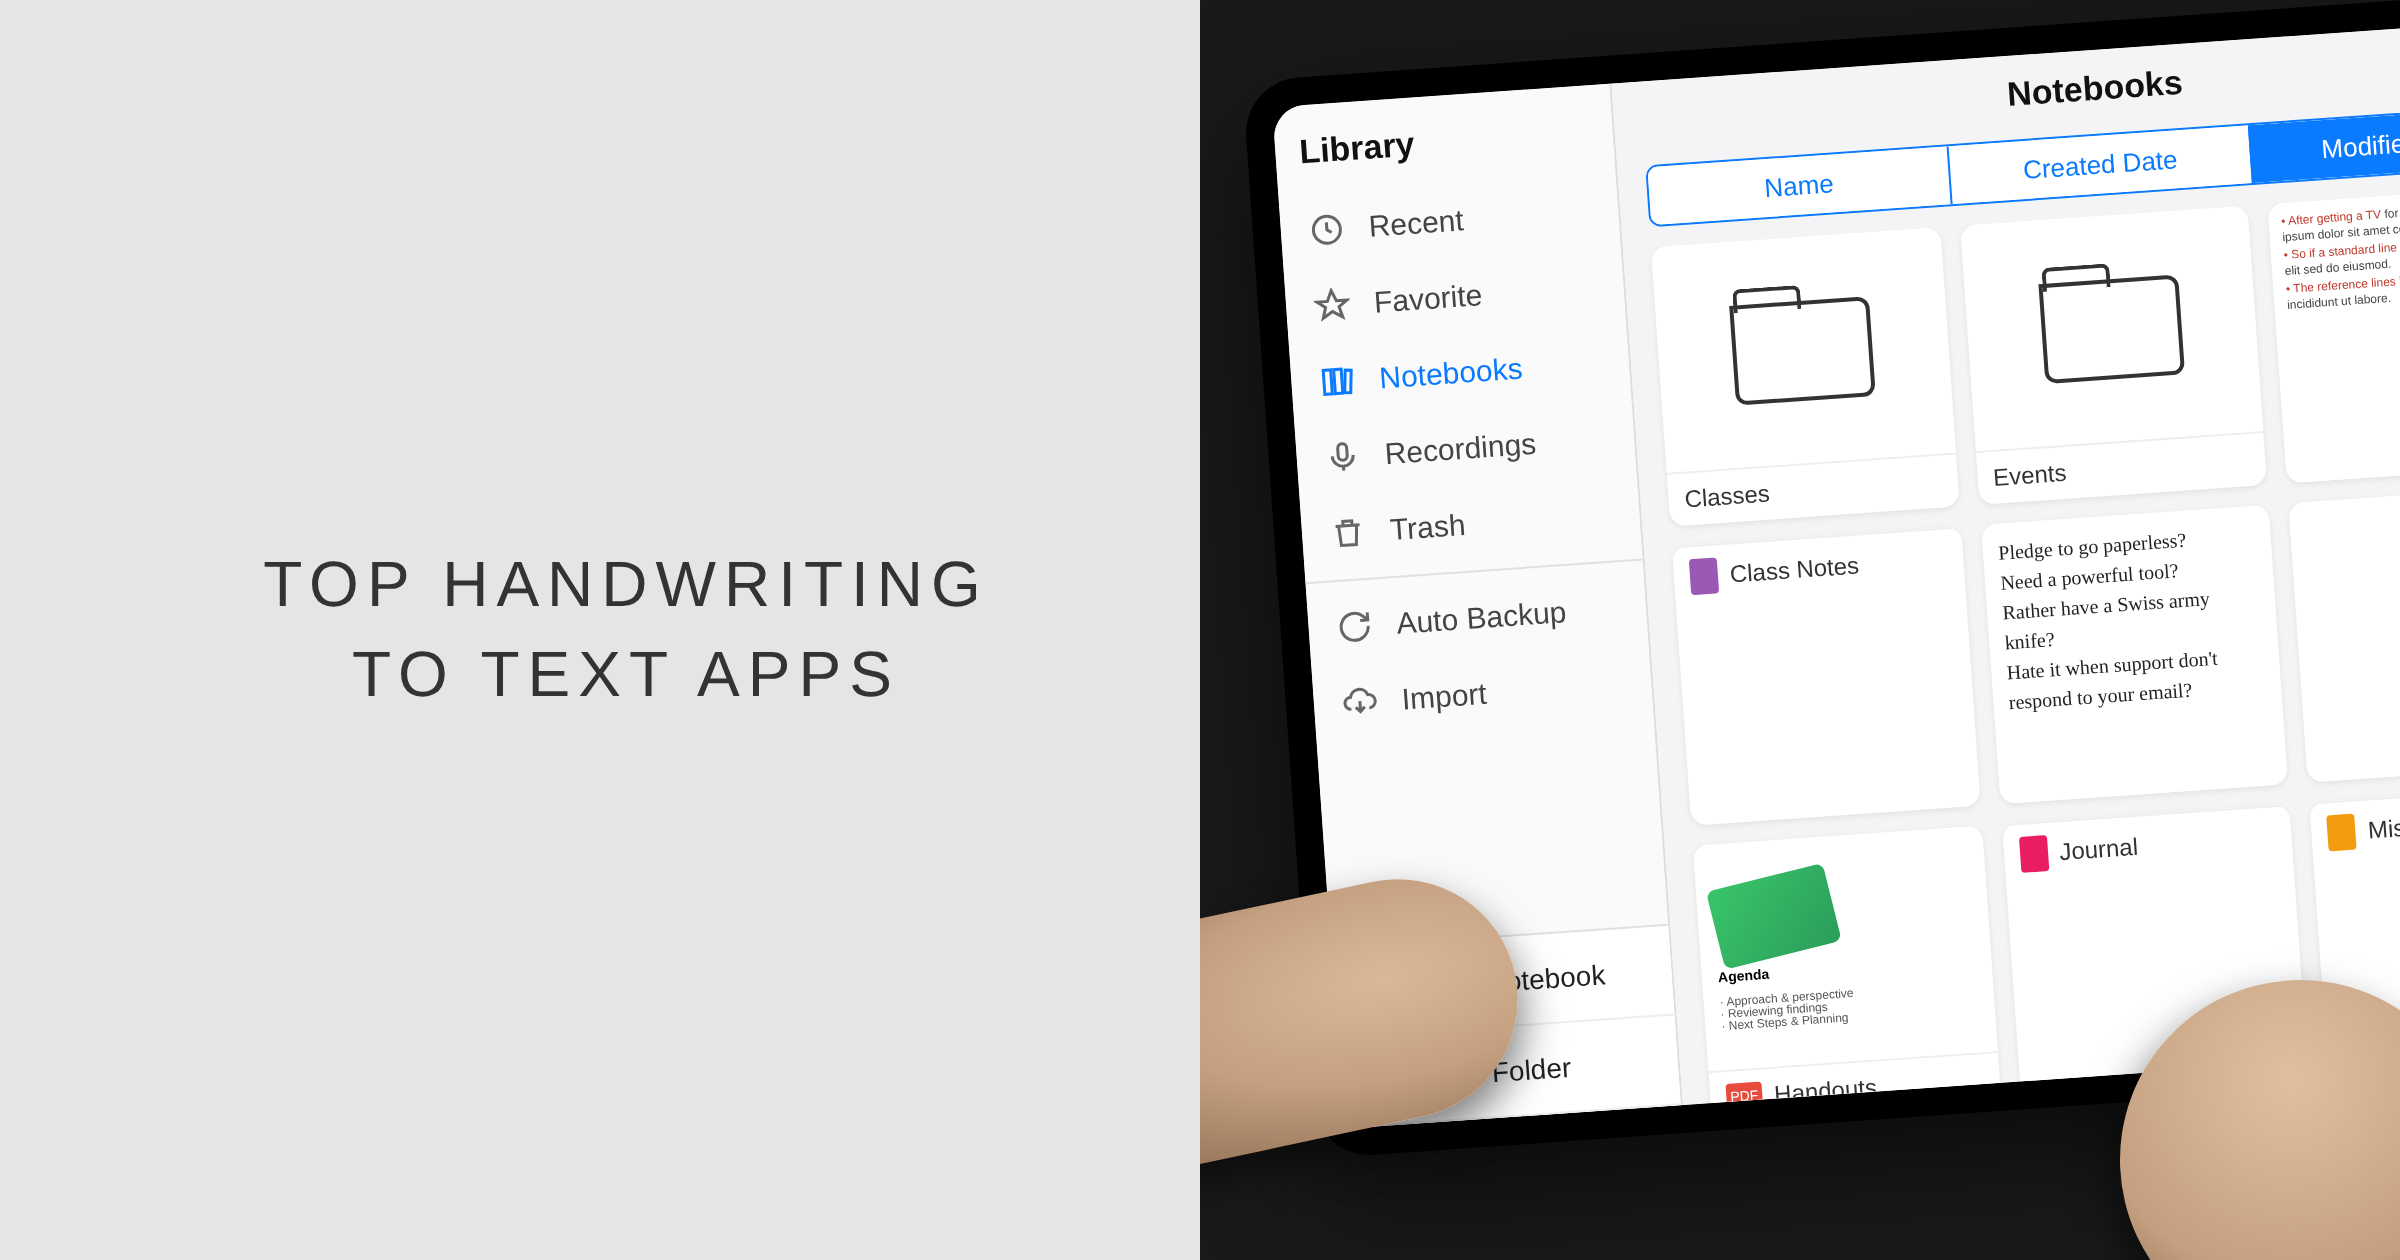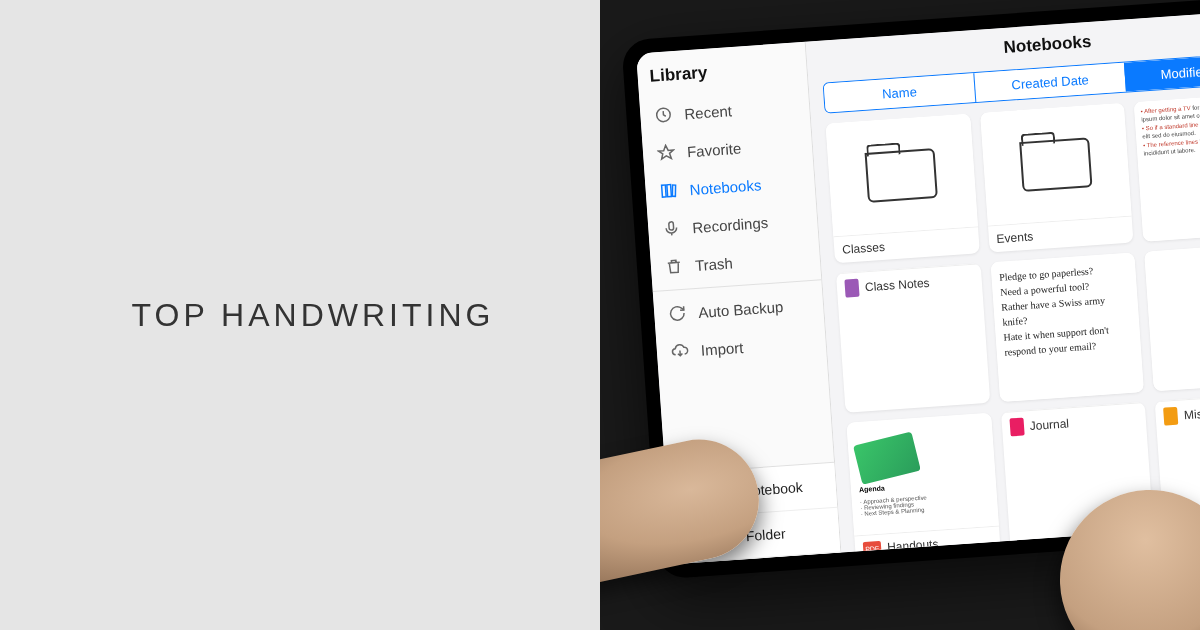--- a/index.html
+++ b/index.html
@@ -206,20 +206,21 @@
     z-index: 20;
     box-shadow: 0 10px 20px rgba(0,0,0,0.5);
   }
 </style>
 </head>
 <body>
 
 <div class="left-panel">
   <div class="headline">
     <div>TOP HANDWRITING</div>
+    <div>TO TEXT APPS</div>
   </div>
 </div>
 
 <div class="right-panel">
   <div class="finger"></div>
   <div class="tablet">
     <div class="screen">
 
       <div class="sidebar">
         <div class="sidebar-title">Library</div>

